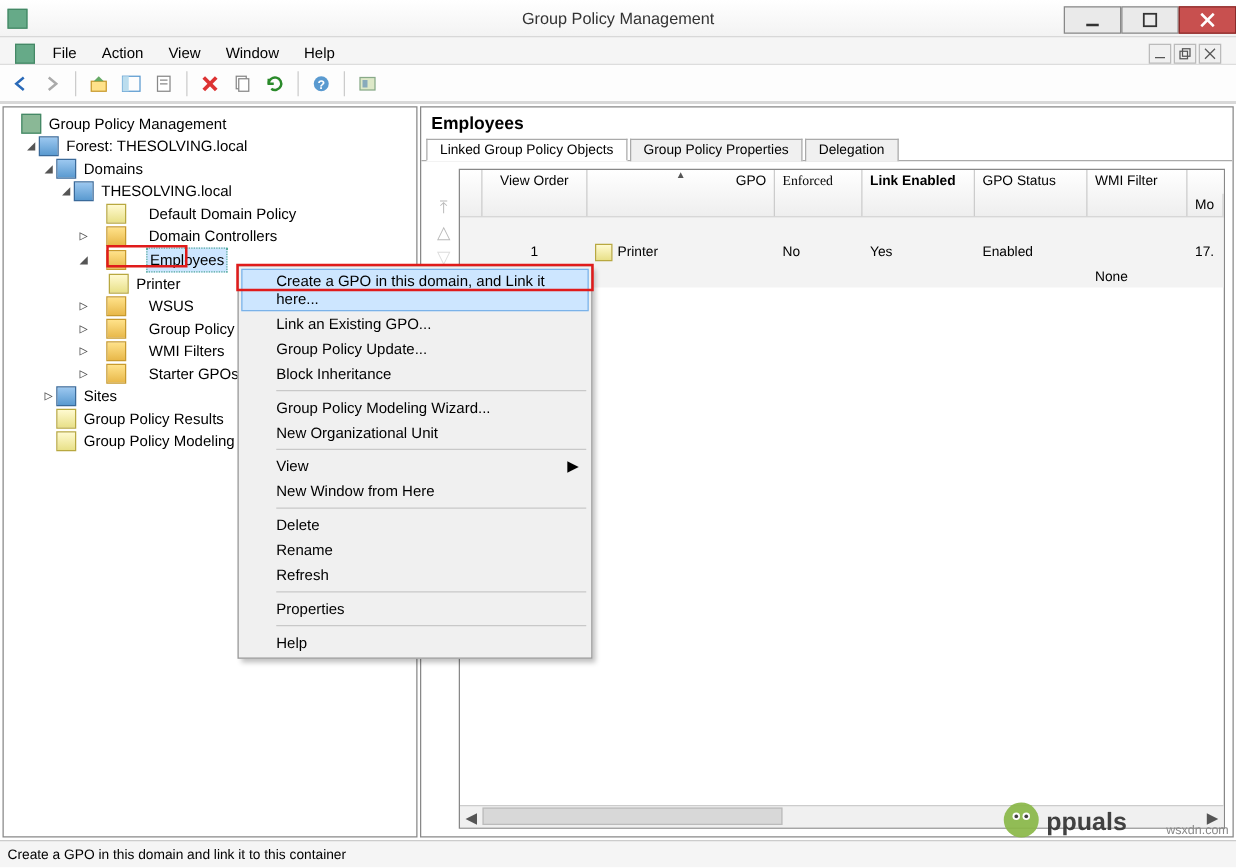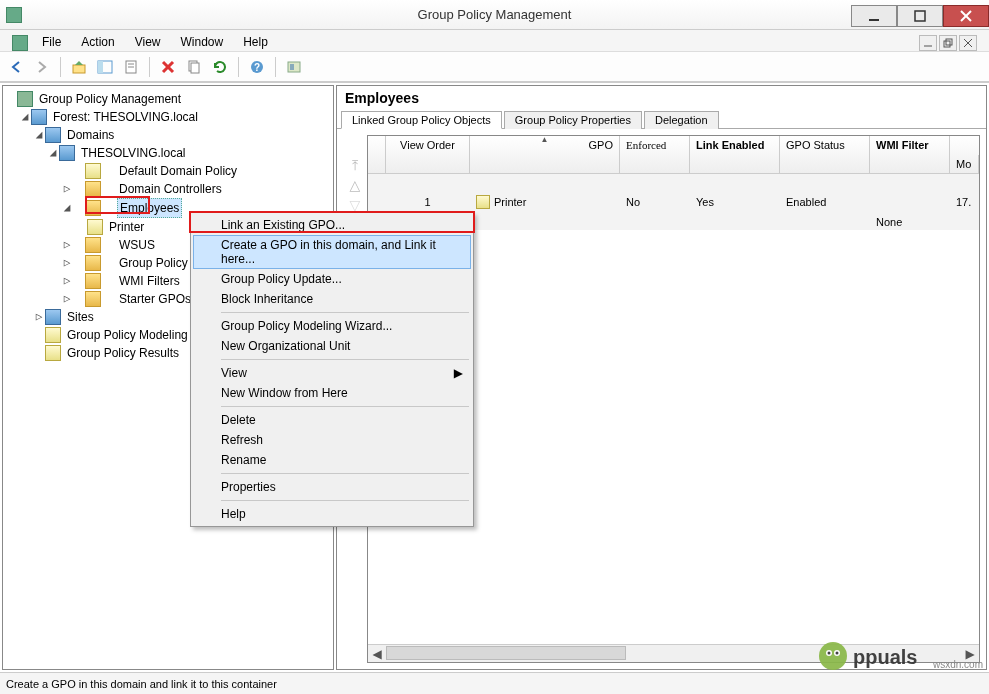--- a/index.html
+++ b/index.html
@@ -148,21 +148,21 @@
     padding:3px 24px 3px 28px;
     position:relative;
   }
   .ctxmenu .citem.hov { background:#cde6ff; border:1px solid #7bb2e8; padding:2px 23px 2px 27px;}
   .ctxmenu .citem .arrow { position:absolute; right:8px; }
   .ctxmenu .csep { height:1px; background:#c8c8c8; margin:3px 2px 3px 28px; }
   .red-box { position:absolute; border:2px solid #e01b1b; pointer-events:none; z-index:60;}
   .sort-arrow { position:absolute; left:50%; top:-1px; transform:translateX(-50%); font-size:8px; color:#555;}
 
   .watermark { position:absolute; right:6px; bottom:24px; font-size:10px; color:#888; z-index:5;}
-  .logo { position:absolute; right:44px; bottom:18px; z-index:5; opacity:0.92;}
+  .logo { position:absolute; right:60px; bottom:18px; z-index:5; opacity:0.92;}
 </style>
 </head>
 <body>
 
 <div class="titlebar">
   <div class="appicon"></div>
   <div class="title">Group Policy Management</div>
   <div class="winbtns">
     <div class="winbtn">
       <svg width="12" height="12">
@@ -342,26 +342,26 @@
           <span class="lbl">Starter GPOs</span>
         </div>
       <div class="row pad3">
           <span class="exp">▷</span>
           <span class="ico isite"></span>
           <span class="lbl">Sites</span>
         </div>
       <div class="row pad3">
           <span class="exp"></span>
           <span class="ico iscroll"></span>
-          <span class="lbl">Group Policy Modeling</span>
+          <span class="lbl">Group Policy Results</span>
         </div>
       <div class="row pad3">
           <span class="exp"></span>
           <span class="ico iscroll"></span>
-          <span class="lbl">Group Policy Results</span>
+          <span class="lbl">Group Policy Modeling</span>
         </div>
     </div>
   </div>
 
   <div class="detail-pane">
     <div class="detail-header">Employees</div>
     <div class="tabs">
       <div class="tab active">Linked Group Policy Objects</div>
       <div class="tab">Group Policy Properties</div>
       <div class="tab">Delegation</div>
@@ -375,21 +375,21 @@
           <div class="reorder-btn" style="color:#ddd">⤓</div>
         </div>
         <div class="grid-wrap">
           <div class="grid-head">
             <div class="gh" style="width:18px;"></div>
             <div class="gh" style="width:84px; text-align:center;">View Order</div>
             <div class="gh" style="width:150px;text-align:right;"><span>GPO</span><span class="sort-arrow">▲</span></div>
             <div class="gh" style="width:70px;font-family:Liberation Serif, serif;">Enforced</div>
             <div class="gh" style="width:90px;font-weight:bold;">Link Enabled</div>
             <div class="gh" style="width:90px;">GPO Status</div>
-            <div class="gh" style="width:80px;font-weight:bold;">WMI Filter</div>
+            <div class="gh" style="width:80px;">WMI Filter</div>
             <div class="gh" style="flex:1;margin-top:19px;">Mo</div>
           </div>
           <div class="grid-body">
             <div class="grow">
               <div class="gc" style="width:18px;"></div>
               <div class="gc" style="width:84px; justify-content:center;">1</div>
               <div class="gc" style="width:150px;">
                 <span class="ico iscroll" style="width:14px;height:14px;"></span>
                 <span>Printer</span>
               </div>
@@ -409,37 +409,37 @@
       </div>
     </div>
   </div>
 </div>
 
 <div class="statusbar">
   <span>Create a GPO in this domain and link it to this container</span>
 </div>
 
 <div class="ctxmenu">
+  <div class="citem hov">Create a GPO in this domain, and Link it here...</div>
   <div class="citem">Link an Existing GPO...</div>
-  <div class="citem hov">Create a GPO in this domain, and Link it here...</div>
   <div class="citem">Group Policy Update...</div>
   <div class="citem">Block Inheritance</div>
   <div class="csep"></div>
   <div class="citem">Group Policy Modeling Wizard...</div>
   <div class="citem">New Organizational Unit</div>
   <div class="csep"></div>
   <div class="citem">
       <span>View</span>
       <span class="arrow">▶</span>
     </div>
   <div class="citem">New Window from Here</div>
   <div class="csep"></div>
   <div class="citem">Delete</div>
+  <div class="citem">Rename</div>
   <div class="citem">Refresh</div>
-  <div class="citem">Rename</div>
   <div class="csep"></div>
   <div class="citem">Properties</div>
   <div class="csep"></div>
   <div class="citem">Help</div>
 </div>
 
 <div class="red-box" style="left:85px; top:196px; width:65px; height:18px;"></div>
 <div class="red-box" style="left:189px; top:211px; width:286px; height:22px;"></div>
 
 <div class="logo">

